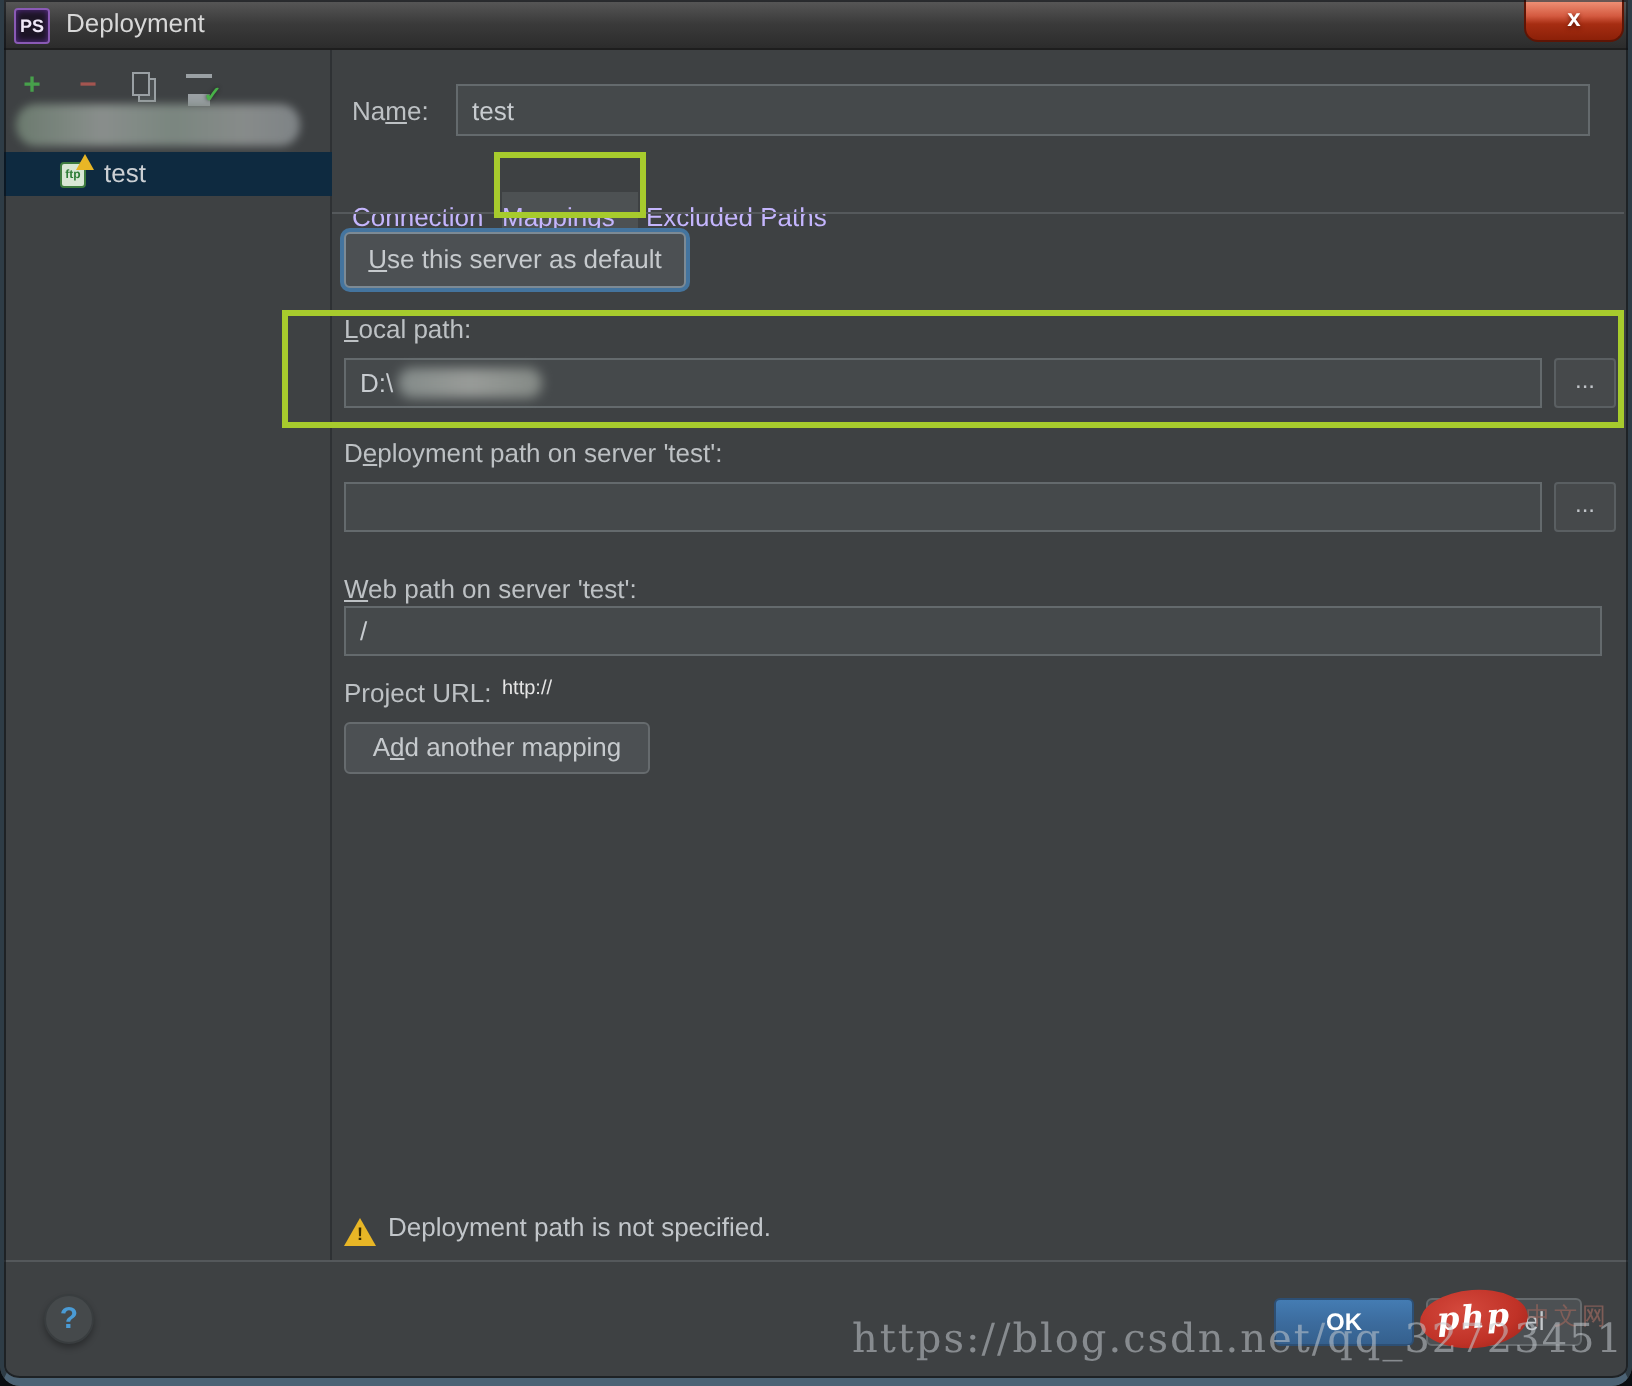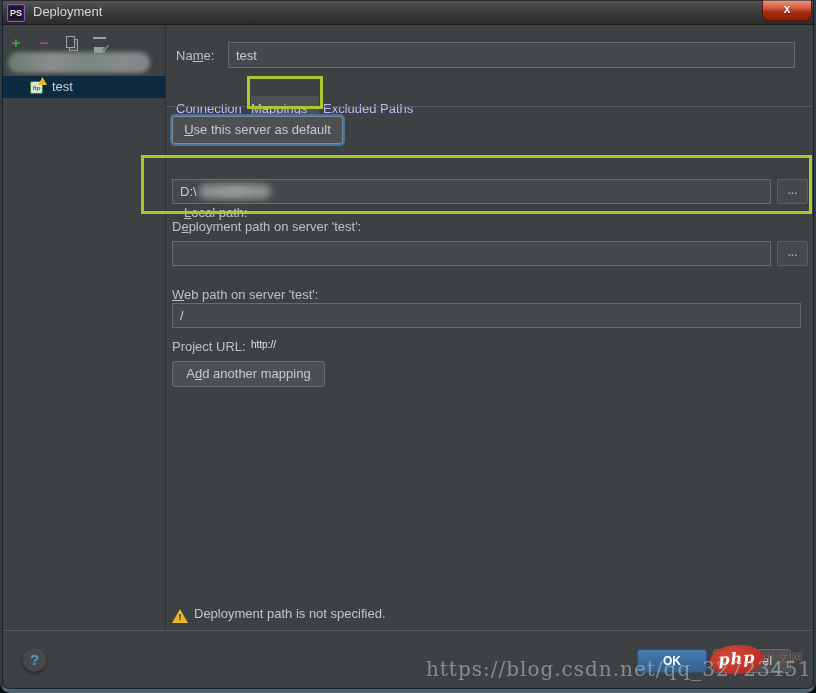--- a/index.html
+++ b/index.html
@@ -157,21 +157,21 @@
 
   <div class="tab" style="left:176px; width:71px;">Connection</div>
   <div class="tab selected" style="left:251px; width:68px;">Mappings</div>
   <div class="tab" style="left:323px; width:92px;">Excluded Paths</div>
   <div class="tab-underline"></div>
 
   <div class="btn focused" style="left:172px; top:116px; width:171px; height:28px; line-height:26px;text-align:center;">
     <span class="mn">U</span><span>se this server as default</span>
   </div>
 
-  <div class="label" style="left:184px; top:157px;margin-top:48px;">
+  <div class="label" style="left:172px; top:157px;">
     <span class="mn">L</span><span>ocal path:</span>
   </div>
   <div class="fake-input" style="left:172px; top:179px; width:599px; height:25px;">
     <span>D:\</span>
       <span class="blur-blob"></span>
   </div>
   <div class="browse-btn" style="left:777px; top:179px;">...</div>
 
   <div class="label" style="left:172px; top:219px;">
     <span>D</span><span class="mn">e</span><span>ployment path on server 'test':</span>

